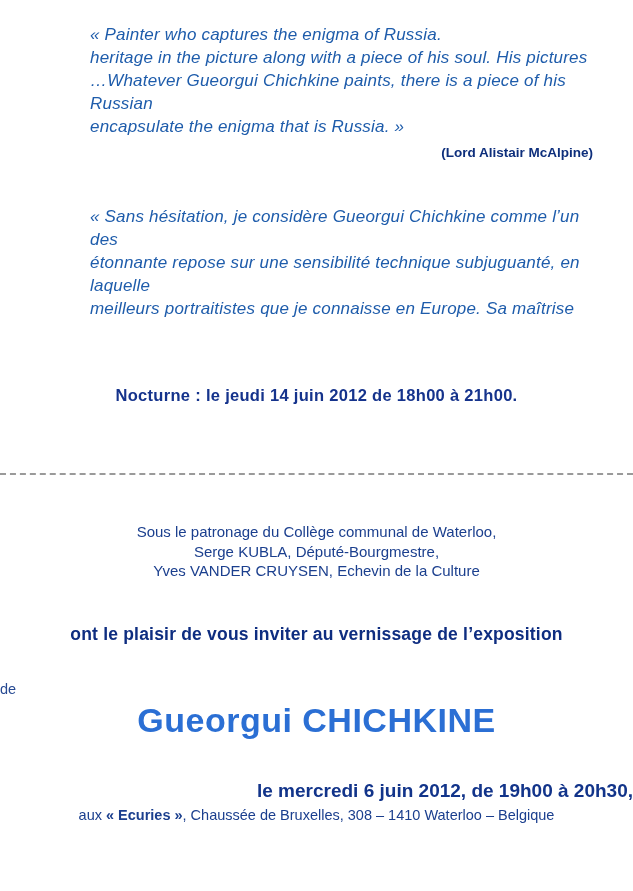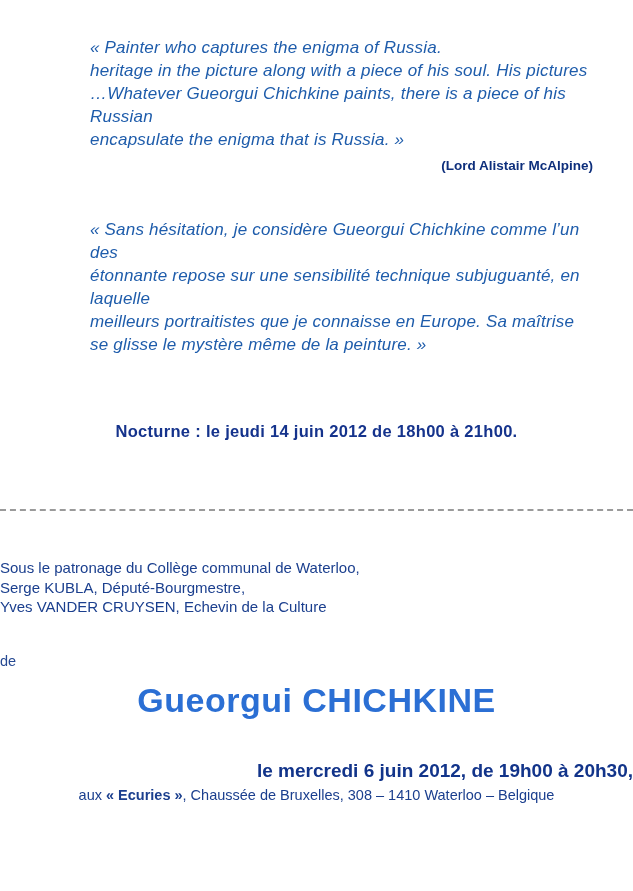--- a/index.html
+++ b/index.html
@@ -18,21 +18,21 @@
 
   
   .quote {
     margin: 0 40px 0 90px;
     font-style: italic;
     font-size: 17px;
     line-height: 23px;
     color: #1e5cab;
     letter-spacing: 0.2px;
   }
-  .quote-en { margin-top: 36px; }
+  .quote-en { margin-top: 23px; }
   .quote-fr { margin-top: 45px; }
 
   .attribution {
     margin: 7px 40px 0 0;
     text-align: right;
     font-size: 13.5px;
     font-weight: bold;
     color: #0e2f7c;
   }
 
@@ -51,21 +51,21 @@
     margin-top: 68px;
     border: 0;
     border-top: 2px dashed #9a9a9a;
     height: 0;
     width: 100%;
   }
 
   
   .patronage {
     margin-top: 47px;
-    text-align: left;
+    text-align: center;
     font-size: 15px;
     line-height: 19.5px;
     color: #1b3f8e;
   }
 
   .invite-line {
     margin-top: 43px;
     text-align: center;
     font-size: 17.5px;
     font-weight: bold;
@@ -74,21 +74,21 @@
   }
 
   .de-line {
     margin-top: 36px;
     text-align: left;
     font-size: 14.5px;
     color: #274a93;
   }
 
   .artist-name {
-    margin-top: 12px;
+    margin-top: 4px;
     text-align: center;
     font-size: 34px;
     font-weight: bold;
     color: #2b6fd4;
     letter-spacing: 0.5px;
   }
 
   .event-date {
     margin-top: 40px;
     text-align: right;
@@ -115,33 +115,33 @@
     <div class="qline">heritage in the picture along with a piece of his soul. His pictures</div>
     <div class="qline">…Whatever Gueorgui Chichkine paints, there is a piece of his Russian</div>
     <div class="qline">encapsulate the enigma that is Russia. »</div>
   </div>
   <div class="attribution">(Lord Alistair McAlpine)</div>
 
   <div class="quote quote-fr">
     <div class="qline">« Sans hésitation, je considère Gueorgui Chichkine comme l’un des</div>
     <div class="qline">étonnante repose sur une sensibilité technique subjuguanté, en laquelle</div>
     <div class="qline">meilleurs portraitistes que je connaisse en Europe. Sa maîtrise</div>
-    <div class="qline">se glisse le mystère même de la peinture. »</div>
   </div>
 
   <div class="nocturne">Nocturne : le jeudi 14 juin 2012 de 18h00 à 21h00.</div>
 
   <hr class="divider">
 
   <div class="patronage">
     <div>Sous le patronage du Collège communal de Waterloo,</div>
     <div>Serge KUBLA, Député-Bourgmestre,</div>
     <div>Yves VANDER CRUYSEN, Echevin de la Culture</div>
   </div>
 
+  <div class="invite-line">ont le plaisir de vous inviter au vernissage de l’exposition</div>
 
   <div class="de-line">de</div>
 
   <div class="artist-name">Gueorgui CHICHKINE</div>
 
   <div class="event-date">le mercredi 6 juin 2012, de 19h00 à 20h30,</div>
 
   <div class="venue">
     <span>aux </span><span class="venue-name">« Ecuries »</span><span>, Chaussée de Bruxelles, 308 – 1410 Waterloo – Belgique</span>
   </div>

